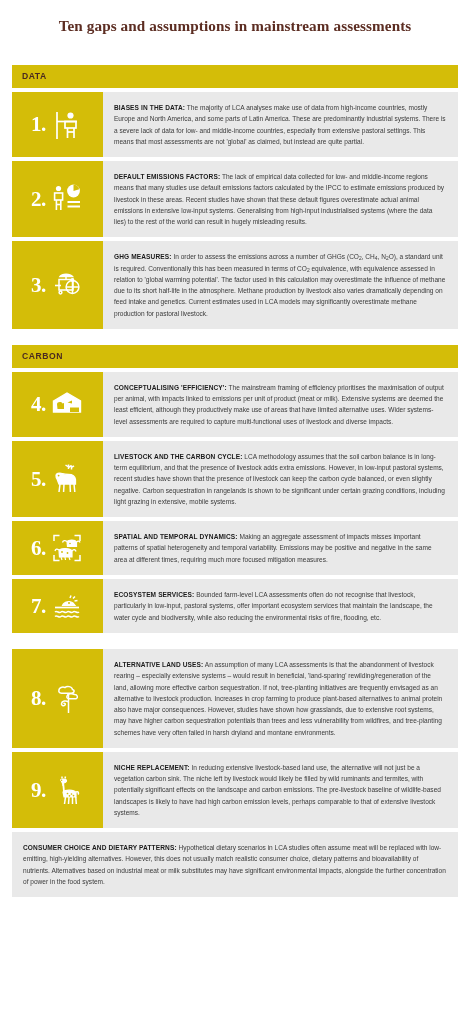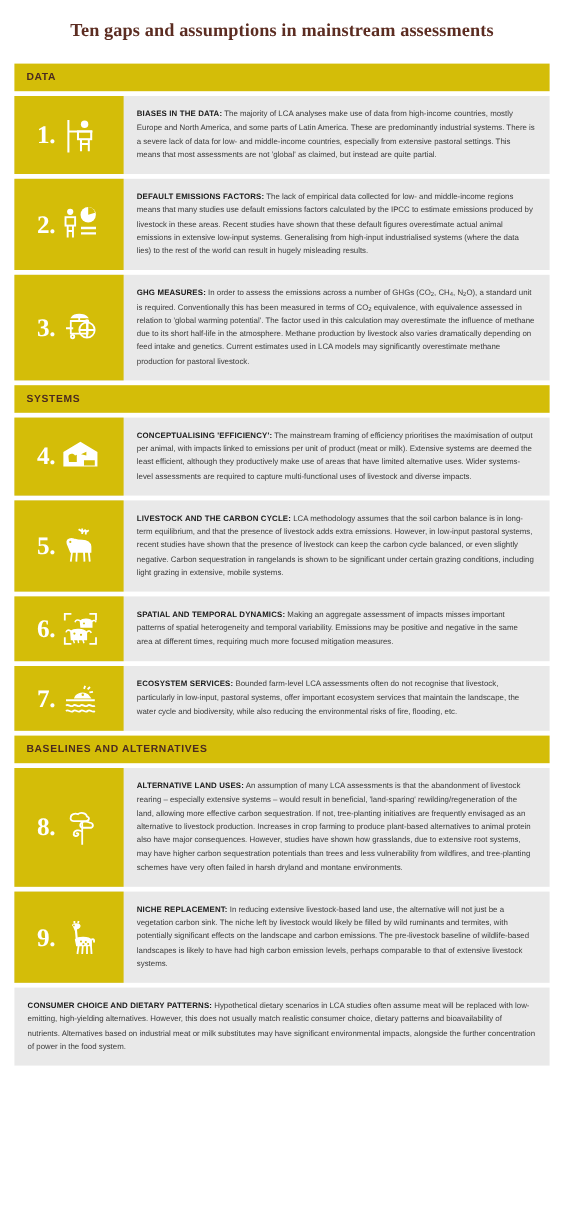--- a/index.html
+++ b/index.html
@@ -22,21 +22,21 @@
     font-family: "Liberation Serif", serif;
     font-weight: bold;
     font-size: 15.2px;
     color: #5c2d22;
     text-align: center;
     letter-spacing: 0.1px;
     padding: 17px 12px 14px 12px;
     line-height: 1.2;
   }
   .section {
-    margin: 4px 12px;
+    margin: 16px 12px;
   }
   .section-header {
     background: #d4bd08;
     color: #4a2a20;
     font-weight: bold;
     font-size: 8.6px;
     letter-spacing: 0.55px;
     padding: 7px 9px 7px 10px;
     height: 9px;
     line-height: 9px;
@@ -157,21 +157,21 @@
       <line x1="22.5" y1="12.6" x2="22.5" y2="25.4"></line>
       <line x1="16.1" y1="19" x2="28.9" y2="19"></line>
       <circle cx="22.5" cy="12" r="1.9" fill="#fff" stroke="none"></circle>
     </svg>
             </div>
           </div>
           <div class="item-body"><b>GHG MEASURES:</b> In order to assess the emissions across a number of GHGs (CO<sub>2</sub>, CH<sub>4</sub>, N<sub>2</sub>O), a standard unit is required. Conventionally this has been measured in terms of CO<sub>2</sub> equivalence, with equivalence assessed in relation to 'global warming potential'. The factor used in this calculation may overestimate the influence of methane due to its short half-life in the atmosphere. Methane production by livestock also varies dramatically depending on feed intake and genetics. Current estimates used in LCA models may significantly overestimate methane production for pastoral livestock.</div>
         </div>
       </div>
       <div class="section">
-        <div class="section-header">SYSTEMS</div>
+        <div class="section-header">CARBON</div>
         <div class="item">
           <div class="item-left">
             <div class="num">4.</div>
             <div class="icon-box">
               <svg viewBox="0 0 34 34" width="34" height="34" fill="none" stroke="#fff" stroke-width="1.6">
       <path d="M3.5 14 L17 6 L30.5 14 L30.5 25 L3.5 25 Z" fill="#fff" stroke="#fff" stroke-width="1.4"></path>
       <path d="M7 17.5 C7 14.5 11.5 14.5 12.5 16.5 L14 16 L14 22 L7.5 22 Z" fill="#d4bd08" stroke="none"></path>
       <circle cx="9.6" cy="18.2" r="1.5" fill="#d4bd08" stroke="none"></circle>
       <path d="M17.5 15.5 L22 13.5 L22 16.5 Z" fill="#d4bd08" stroke="none"></path>
       <path d="M20 20.5 L29 20.5 L29 25 L20 25 Z" fill="#d4bd08" stroke="none"></path>
@@ -227,21 +227,20 @@
       <line x1="5" y1="18.5" x2="29" y2="18.5" stroke-width="1.7"></line>
       <path d="M5 23 C7 21 9 25 11 23 C13 21 15 25 17 23 C19 21 21 25 23 23 C25 21 27 25 29 23" stroke-width="1.5"></path>
       <path d="M5 27.5 C7 25.5 9 29.5 11 27.5 C13 25.5 15 29.5 17 27.5 C19 25.5 21 29.5 23 27.5 C25 25.5 27 29.5 29 27.5" stroke-width="1.5"></path>
     </svg>
             </div>
           </div>
           <div class="item-body"><b>ECOSYSTEM SERVICES:</b> Bounded farm-level LCA assessments often do not recognise that livestock, particularly in low-input, pastoral systems, offer important ecosystem services that maintain the landscape, the water cycle and biodiversity, while also reducing the environmental risks of fire, flooding, etc.</div>
         </div>
       </div>
       <div class="section">
-        <div class="section-header">BASELINES AND ALTERNATIVES</div>
         <div class="item">
           <div class="item-left">
             <div class="num">8.</div>
             <div class="icon-box">
               <svg viewBox="0 0 34 34" width="34" height="34" fill="none" stroke="#fff" stroke-width="1.5">
       <path d="M9 8 C9 5.5 12.5 4.5 15 5.5 C17 3.5 22 4.5 22.5 7.5 C25 8 24.5 11 21.5 11.2 L11.5 11.2 C9 11 8.5 9.5 9 8 Z"></path>
       <path d="M17 14 C17.5 11.5 22 11 24.5 12.5 C27.5 12.5 28.5 15.5 26 16.8 L19.5 16.8 C17 16.5 16.5 15.5 17 14 Z"></path>
       <line x1="18.5" y1="11.2" x2="18.5" y2="31"></line>
       <path d="M18.5 20 C16 18 12 19 11.5 21.5 C11 23.5 13.5 24.5 15 23 C16 21.8 14.5 20.8 13.5 21.8"></path>
     </svg>

